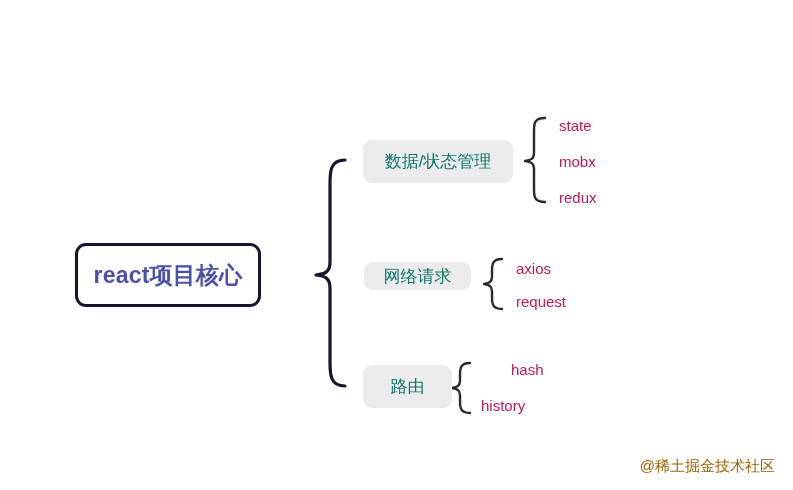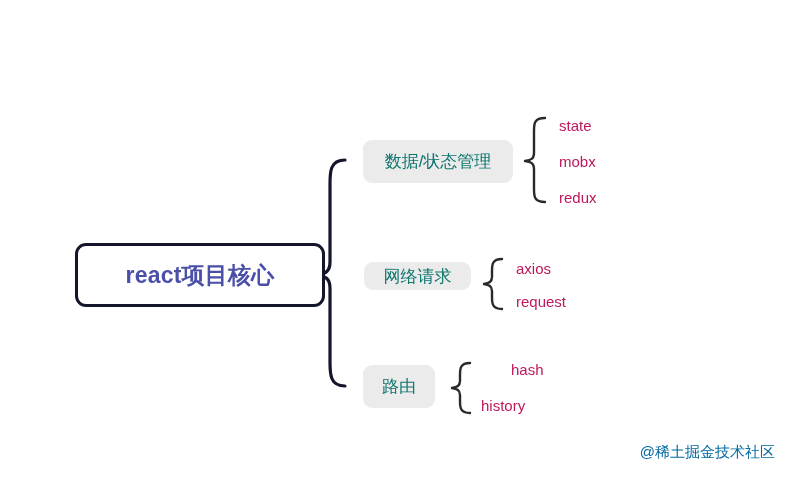--- a/index.html
+++ b/index.html
@@ -19,21 +19,21 @@
     left: 0; top: 0;
     width: 793px;
     height: 490px;
   }
 
   
   .root-node {
     position: absolute;
     left: 75px;
     top: 243px;
-    width: 250px;
+    width: 186px;
     height: 64px;
     box-sizing: border-box;
     background: #ffffff;
     border: 3px solid #14142b;
     border-radius: 11px;
     display: flex;
     align-items: center;
     justify-content: center;
   }
   .root-label {
@@ -54,21 +54,21 @@
     align-items: center;
     justify-content: center;
   }
   .branch-label {
     font-size: 17px;
     color: #0f766e;
     white-space: nowrap;
   }
   .branch-1 { left: 363px; top: 140px; width: 150px; height: 43px; }
   .branch-2 { left: 364px; top: 262px; width: 107px; height: 28px; }
-  .branch-3 { left: 363px; top: 365px; width: 72px;  height: 43px; }
+  .branch-3 { left: 363px; top: 365px; width: 89px;  height: 43px; }
 
   
   .leaf {
     position: absolute;
     font-size: 15px;
     color: #be185d;
     white-space: nowrap;
     line-height: 1;
   }
   .leaf-state   { left: 559px; top: 118px; }
@@ -76,23 +76,23 @@
   .leaf-mobx    { left: 559px; top: 190px; }
   .leaf-axios   { left: 516px; top: 261px; }
   .leaf-request { left: 516px; top: 294px; }
   .leaf-hash    { left: 483px; top: 362px; margin-left: 28px; }
   .leaf-history { left: 481px; top: 398px; }
 
   
   .watermark {
     position: absolute;
     right: 18px;
-    bottom: 28px;
+    bottom: 14px;
     font-size: 15px;
-    color: #0369a1;
+    color: #a16207;
     white-space: nowrap;
   }
   svg { display: block; }
 </style>
 </head>
 <body>
 
 <div id="canvas">
 
   <svg width="793" height="490" style="position:absolute;left:0;top:0;pointer-events:none;">

